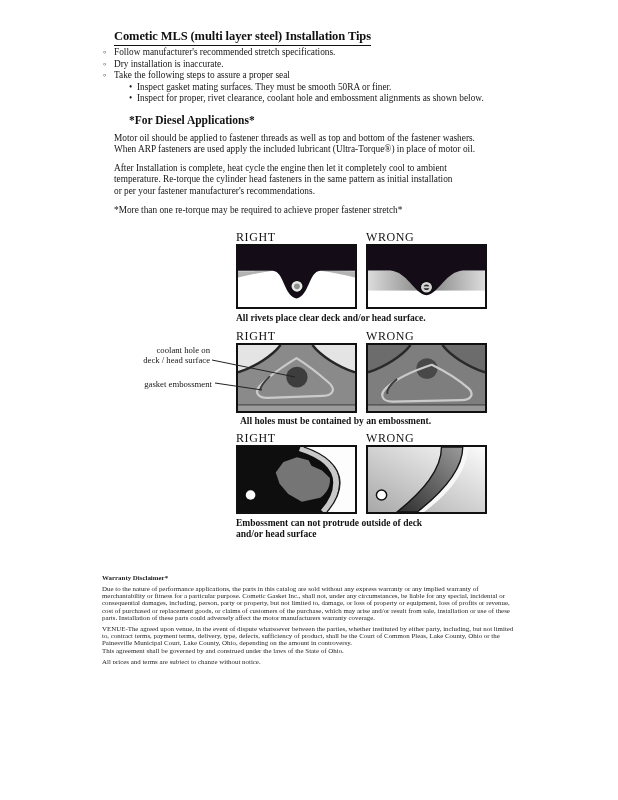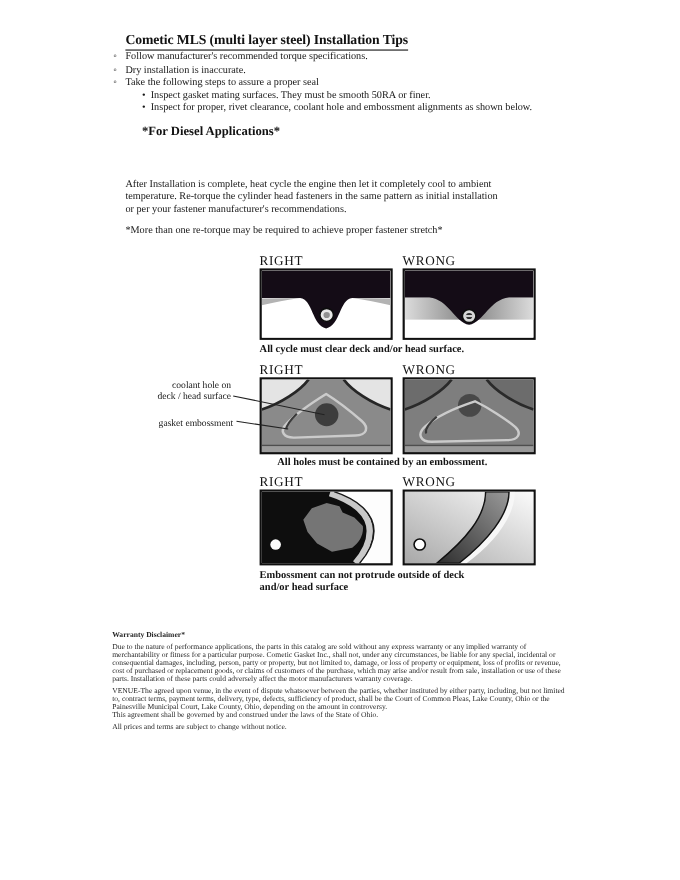--- a/index.html
+++ b/index.html
@@ -26,21 +26,21 @@
   
   .fig{position:absolute;}
   #fig1{left:236px;top:231px;} #fig2{left:236px;top:330px;} #fig3{left:236px;top:432px;}
   .labelrow{display:flex;margin-bottom:1px;}
   .dlabel{width:121px;text-align:left;font-size:12px;letter-spacing:0.6px;color:#131313;line-height:12px;}
   .dlabel.wrong{margin-left:9px;}
   .boxrow{display:flex;}
   .dbox{border:2px solid #101010;background:#fff;font-size:0;line-height:0;}
   .dbox.wrongbox{margin-left:9px;}
   .caption{font-size:9.5px;font-weight:700;line-height:10.5px;margin-top:4px;color:#131313;white-space:pre-line;width:260px;}
-  #fig2 .caption{margin-top:3px;padding-left:4px;margin-left:12px;}
+  #fig2 .caption{margin-top:3px;padding-left:4px;}
 
   
   .ann{position:absolute;text-align:right;font-size:8.7px;line-height:10px;color:#161616;white-space:pre-line;}
   #ann-coolant{left:96px;top:345px;width:114px;}
   #ann-emboss{left:98px;top:379px;width:114px;}
   #ann-lines{left:211px;top:356px;}
 
   
   #warranty{left:102px;top:574px;width:600px;transform:scale(0.69);transform-origin:0 0;
             font-size:10px;line-height:10.4px;color:#1f1f1f;}
@@ -51,28 +51,30 @@
   #footer-code{left:387px;top:761px;font-size:14px;letter-spacing:0.2px;color:#1c1c1c;}
 </style>
 </head>
 <body>
 
 <div id="page">
 
   <div class="abs" id="title">Cometic MLS (multi layer steel) Installation Tips</div>
 
   <div class="abs" id="tips">
-    <div class="bullet">Follow manufacturer's recommended torque specifications.</div>
+    <div class="bullet">Follow manufacturer's recommended stretch specifications.</div>
     <div class="bullet">Dry installation is inaccurate.</div>
     <div class="bullet">Take the following steps to assure a proper seal</div>
     <div class="subbullet">Inspect gasket mating surfaces.  They must be smooth 50RA or finer.</div>
     <div class="subbullet">Inspect for proper, rivet clearance, coolant hole and embossment alignments as shown below.</div>
   </div>
 
   <div class="abs" id="diesel-heading">*For Diesel Applications*</div>
+  <div class="abs para" id="para1">Motor oil should be applied to fastener threads as well as top and bottom of the fastener washers.
+When ARP fasteners are used apply the included lubricant (Ultra-Torque®) in place of motor oil.</div>
   <div class="abs para" id="para2">After Installation is complete, heat cycle the engine then let it completely cool to ambient
 temperature. Re-torque the cylinder head fasteners in the same pattern as initial installation
 or per your fastener manufacturer's recommendations.</div>
   <div class="abs para" id="para3">*More than one re-torque may be required to achieve proper fastener stretch*</div>
 
   <div class="fig" id="fig1">
     <div class="labelrow">
       <div class="dlabel">RIGHT</div>
       <div class="dlabel wrong">WRONG</div>
     </div>
@@ -99,21 +101,21 @@
           </defs>
           <rect width="121" height="65" fill="#ffffff"></rect>
           <rect x="0" y="26" width="121" height="21.5" fill="url(#f1deck)"></rect>
           <path d="M0,0 H121 V26 H98 C80,27.5 74,50 60.5,52.5 C47,50 41,27.5 23,26 H0 Z" fill="#140c16"></path>
           <circle cx="60.5" cy="44" r="6.4" fill="#d8d8d8" stroke="#0d0d0d" stroke-width="1.5"></circle>
           <circle cx="60.5" cy="44" r="3" fill="#2c2c2c"></circle>
           <rect x="56.5" y="43" width="8" height="2" fill="#cfcfcf"></rect>
         </svg>
       </div>
     </div>
-    <div class="caption">All cycle must clear deck and/or head surface.</div>
+    <div class="caption">All rivets place clear deck and/or head surface.</div>
   </div>
 
   <div class="fig" id="fig2">
     <div class="labelrow">
       <div class="dlabel">RIGHT</div>
       <div class="dlabel wrong">WRONG</div>
     </div>
     <div class="boxrow">
       <div class="dbox">
         <svg width="117" height="66" viewBox="0 0 121 70" preserveAspectRatio="none">

